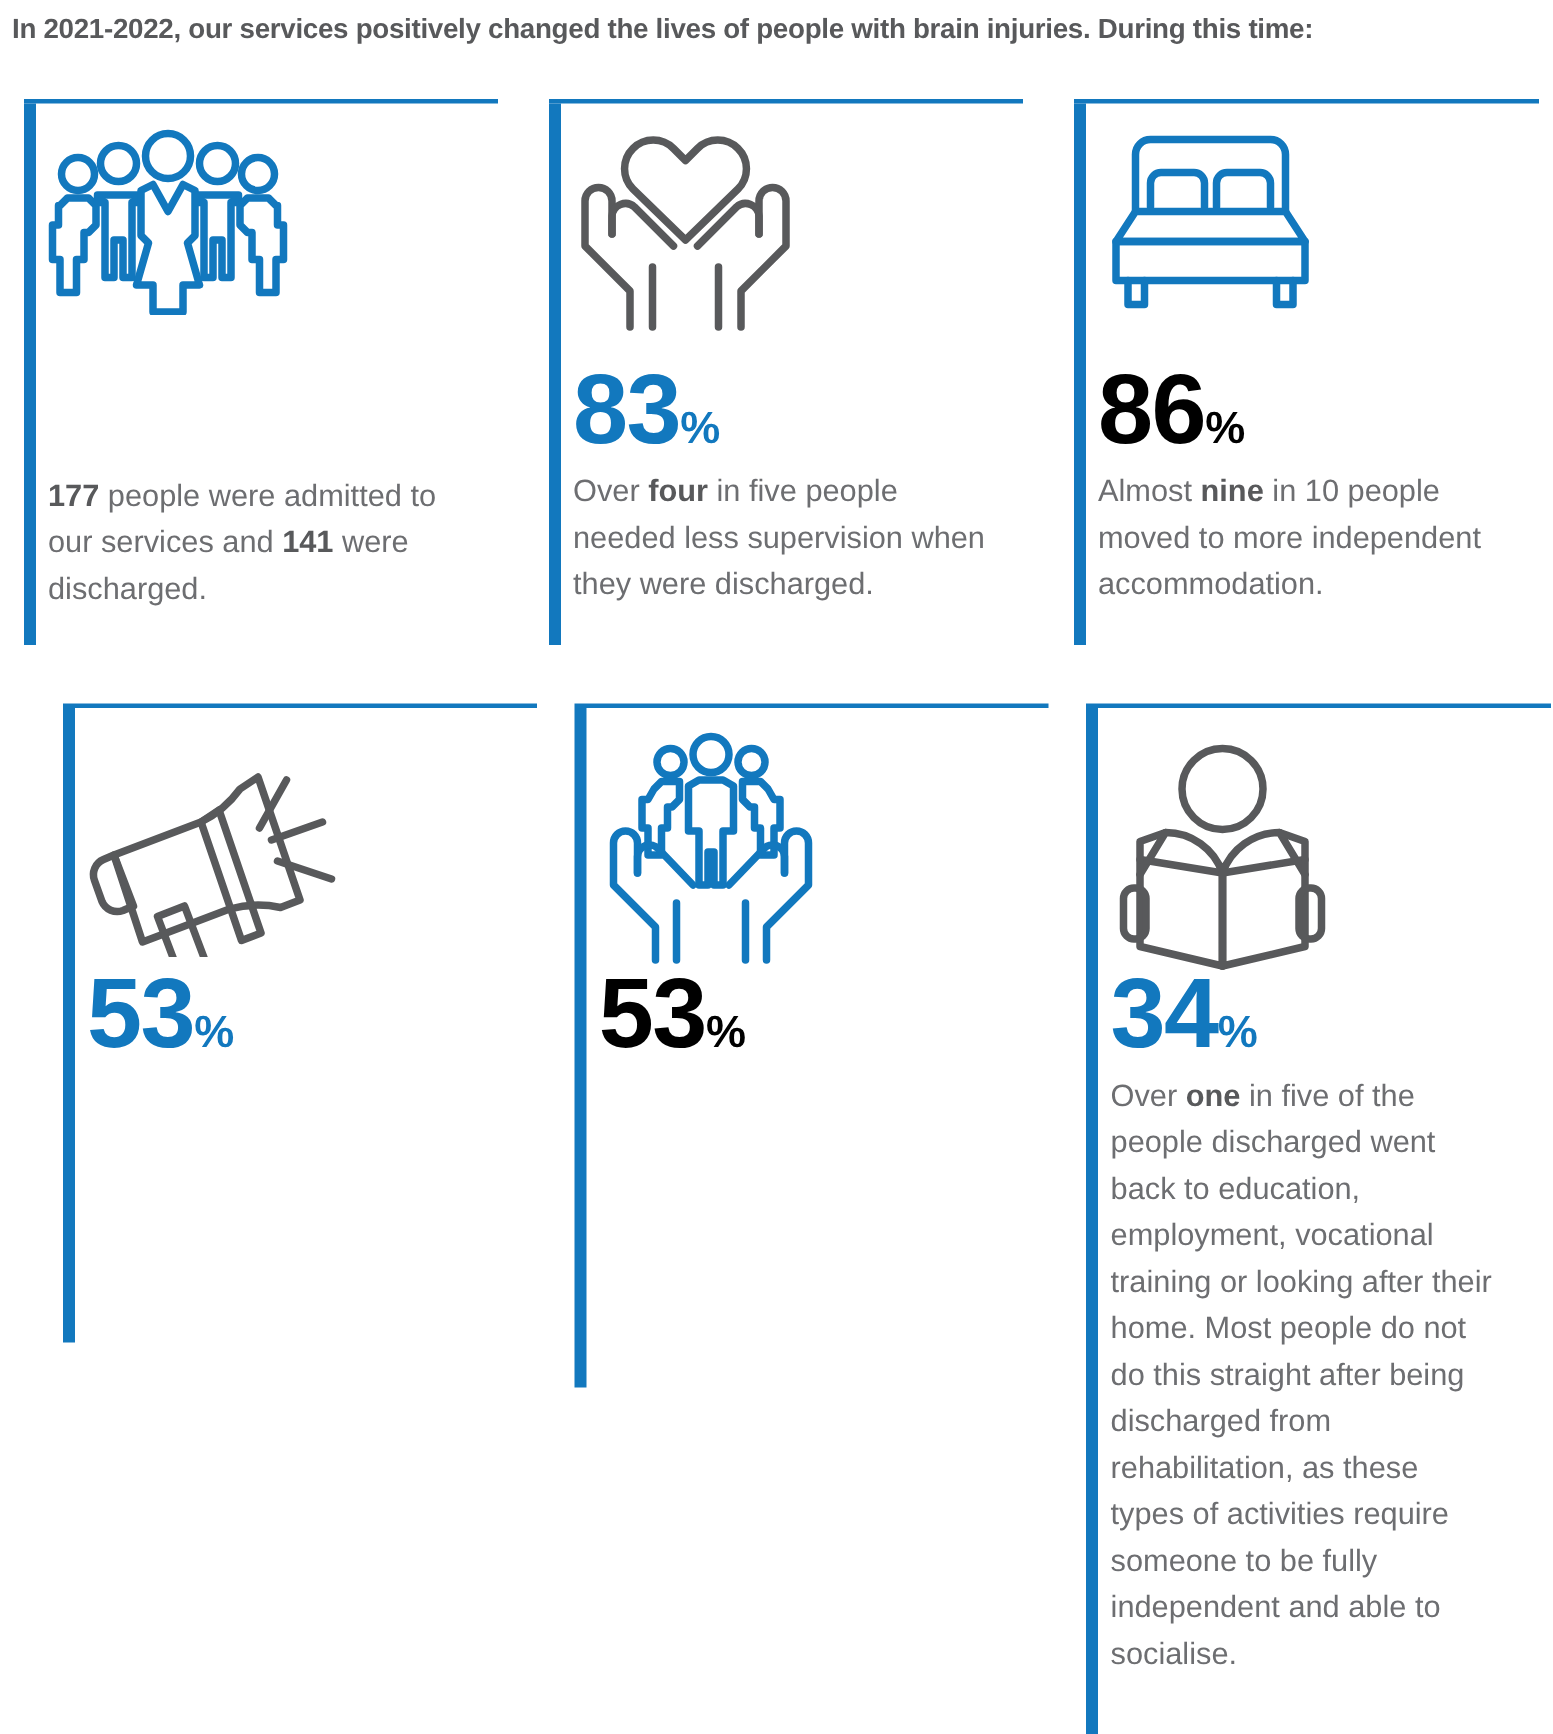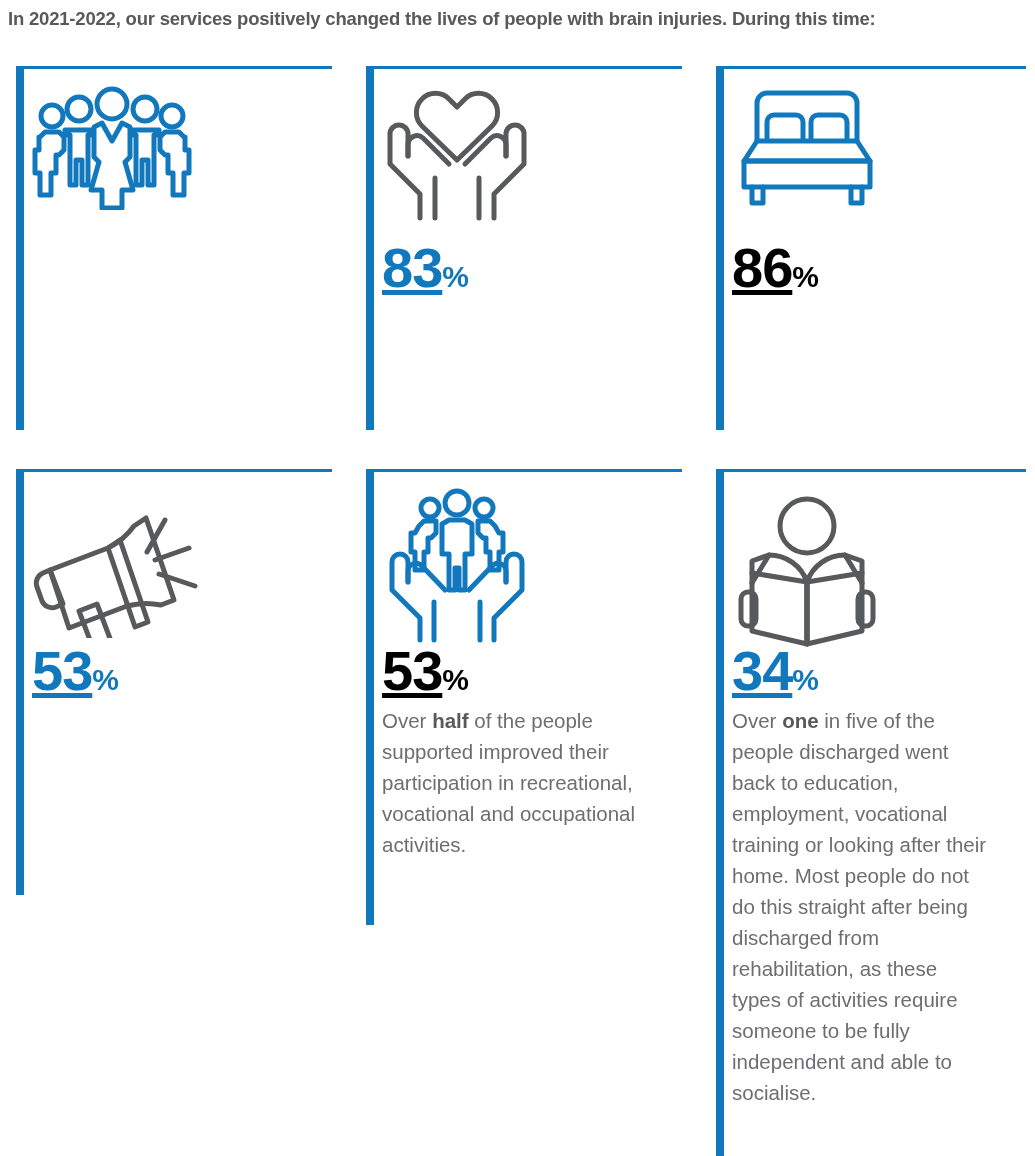--- a/index.html
+++ b/index.html
@@ -40,21 +40,21 @@
     left: 0;
     top: 62px;
     width: 1035px;
   }
   .row {
     display: flex;
     flex-direction: row;
     align-items: flex-start;
   }
   .row-1 { height: 400px; }
-  .row-2 { margin-top: 3px; }
+  .row-2 { margin-top: 3px; margin-left: 26px; }
 
   .card {
     position: relative;
     box-sizing: border-box;
     padding-left: 32px;
     padding-top: 5px;
   }
   .card-w1 { width: 350px; }
   .card-w2 { width: 350px; }
   .card-w3 { width: 335px; }
@@ -98,24 +98,23 @@
   }
   .icon-box svg { display: block; }
 
   
   .stat {
     line-height: 0.95;
     margin-top: 6px;
     white-space: nowrap;
   }
   .stat .num {
-    font-size: 56px;
+    font-size: 66px;
     font-weight: bold;
     letter-spacing: -1px;
-    text-decoration: underline;
   }
   .stat .pct {
     font-size: 30px;
     font-weight: bold;
     letter-spacing: -0.5px;
   }
   .blue { color: #1278BE; }
   .grey { color: #000000; }
 
   
@@ -161,20 +160,23 @@
             <path d="M62 42 l8 -4 l10 18 l10 -18 l8 4 v30 l-5 5 l8 28 h-11 v18 h-20 v-18 h-11 l8 -28 l-5 -5 z"></path>
 
             <circle cx="113" cy="24" r="12"></circle>
             <path d="M99 45 h28 v5 h-5 v50 h-6 v-25 h-6 v25 h-6 v-50 h-5 z"></path>
 
             <circle cx="140" cy="31" r="11"></circle>
             <path d="M152 52 l-5 -5 h-14 l-5 5 v13 l5 5 h3 v18 h5 v22 h11 v-22 h5 v-23 h-4 v-13 z"></path>
           </svg>
         </div>
         <div class="stat-spacer-tall"></div>
+        <div class="body-copy">
+          <b>177</b> people were admitted to our services and <b>141</b> were discharged.
+        </div>
       </div>
 
       <div class="card card-w2">
         <div class="rule-h"></div>
         <div class="rule-v"></div>
         <div class="icon-box">
           <svg width="150" height="140" viewBox="0 0 150 140" fill="none" stroke="#58595B" stroke-width="5" stroke-linejoin="round" stroke-linecap="round">
 
             <path d="M75 75 L40 41 a19 19 0 0 1 0 -27 a19 19 0 0 1 27 0 l8 8 l8 -8 a19 19 0 0 1 27 0 a19 19 0 0 1 0 27 z"></path>
 
@@ -183,20 +185,23 @@
             <path d="M53 133 v-40"></path>
 
             <path d="M112 133 v-24 l30 -30 v-30 a9 9 0 0 0 -18 0 v22"></path>
             <path d="M124 71 v-12 a9 9 0 0 0 -15 -6 l-26 26"></path>
             <path d="M97 133 v-40"></path>
           </svg>
         </div>
         <div class="stat">
           <span class="num blue">83</span><span class="pct blue">%</span>
         </div>
+        <div class="body-copy">
+          Over <b>four</b> in five people needed less supervision when they were discharged.
+        </div>
       </div>
 
       <div class="card card-w3">
         <div class="rule-h"></div>
         <div class="rule-v"></div>
         <div class="icon-box">
           <svg width="150" height="125" viewBox="0 0 150 125" fill="none" stroke="#1278BE" stroke-width="5" stroke-linejoin="round" stroke-linecap="round">
 
             <path d="M25 56 v-38 a10 10 0 0 1 10 -10 h80 a10 10 0 0 1 10 10 v38"></path>
 
@@ -206,20 +211,23 @@
             <path d="M25 56 h100 l13 20 h-126 z"></path>
 
             <path d="M12 76 h126 v26 h-126 z"></path>
 
             <path d="M20 102 v16 h11 v-16"></path>
             <path d="M119 102 v16 h11 v-16"></path>
           </svg>
         </div>
         <div class="stat">
           <span class="num grey">86</span><span class="pct grey">%</span>
+        </div>
+        <div class="body-copy">
+          Almost <b>nine</b> in 10 people moved to more independent accommodation.
         </div>
       </div>
 
     </div>
 
     <div class="row row-2">
 
       <div class="card card-w1">
         <div class="rule-h"></div>
         <div class="rule-v"></div>
@@ -264,23 +272,20 @@
             <path d="M52 152 v-38"></path>
 
             <path d="M112 152 v-22 l28 -28 v-28 a8 8 0 0 0 -16 0 v20"></path>
             <path d="M124 94 v-11 a8 8 0 0 0 -14 -5 l-23 24"></path>
             <path d="M98 152 v-38"></path>
           </svg>
         </div>
         <div class="stat">
           <span class="num grey">53</span><span class="pct grey">%</span>
         </div>
-        <div class="body-copy">
-          Over <b>half</b> of the people supported improved their participation in recreational, vocational and occupational activities.
-        </div>
       </div>
 
       <div class="card card-w3">
         <div class="rule-h"></div>
         <div class="rule-v"></div>
         <div class="icon-box">
           <svg width="150" height="165" viewBox="0 0 150 165" fill="none" stroke="#58595B" stroke-width="5" stroke-linejoin="round" stroke-linecap="round">
 
             <circle cx="75" cy="38" r="27"></circle>
 

